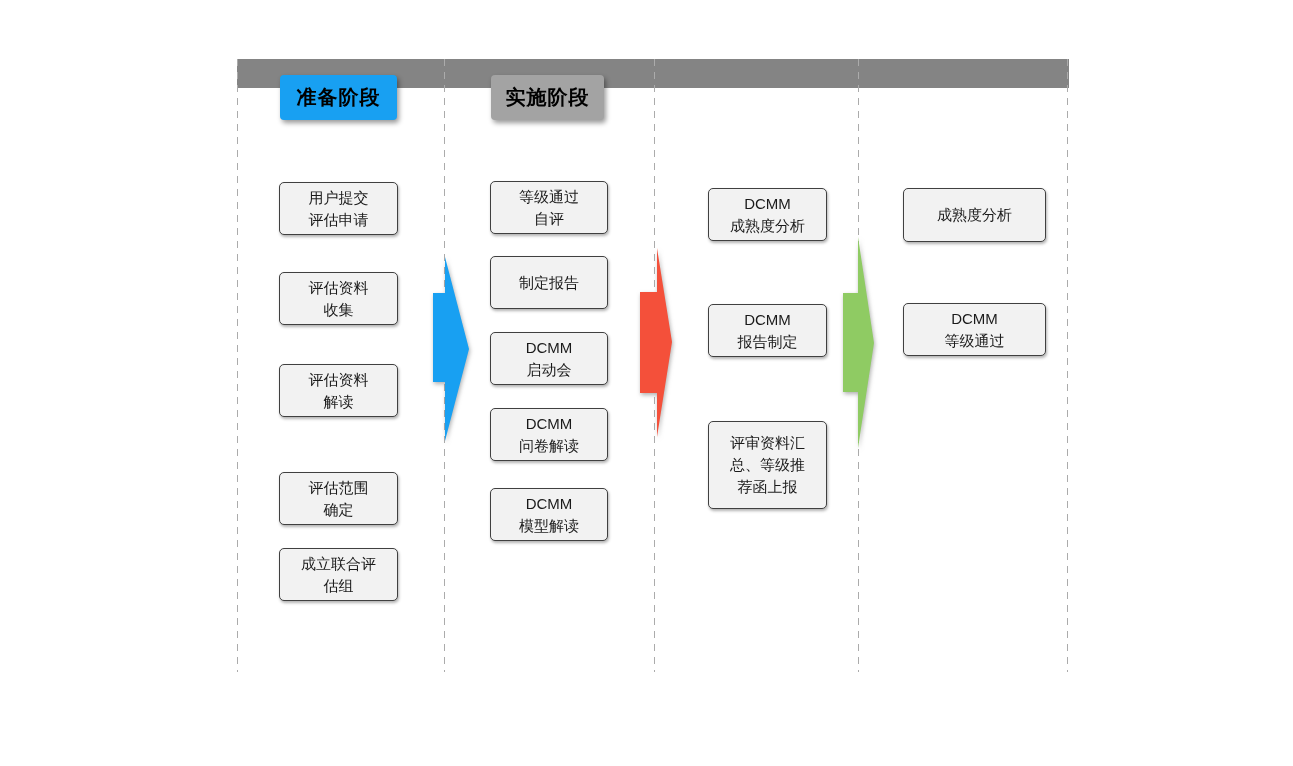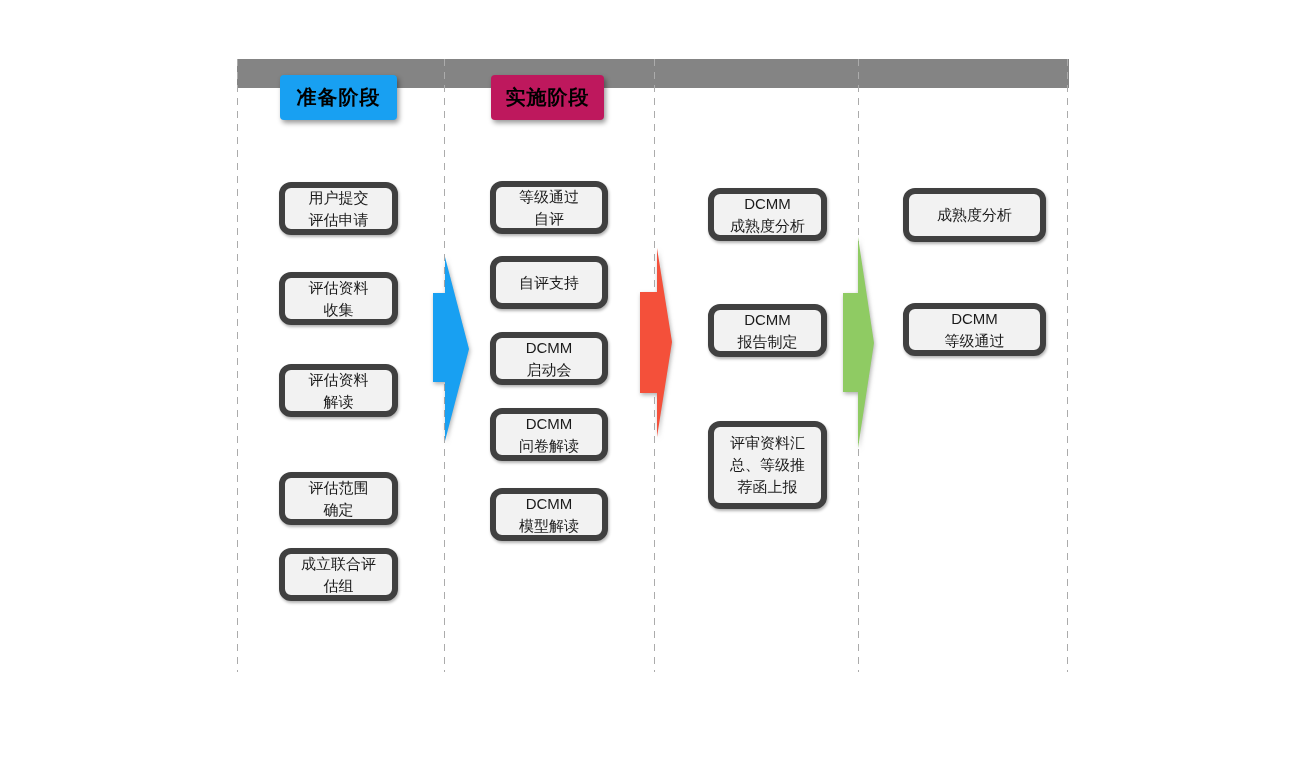--- a/index.html
+++ b/index.html
@@ -43,22 +43,22 @@
     font-size: 20px;
     font-weight: bold;
     color: #000000;
     letter-spacing: 1px;
     box-shadow: 2px 3px 5px rgba(0,0,0,0.40);
   }
   
   .box {
     position: absolute;
     background: #f2f2f2;
-    border: 6px solid #404040;
-    border-radius: 12px;
+    border: 1px solid #404040;
+    border-radius: 5px;
     box-shadow: 1px 2px 3px rgba(0,0,0,0.30);
     display: flex;
     align-items: center;
     justify-content: center;
     text-align: center;
     font-size: 15px;
     line-height: 1.45;
     color: #1a1a1a;
     white-space: pre-line;
     box-sizing: border-box;
@@ -87,36 +87,36 @@
   <div class="sep" style="left:858px"></div>
   <div class="sep" style="left:1067px"></div>
 
   <svg class="arrows" width="1293" height="766" viewBox="0 0 1293 766">
     <polygon points="433,293 445,293 445,257 469,349 445,441 445,382 433,382" fill="#18A0F2"></polygon>
     <polygon points="640,292 657,292 657,248 672,342 657,437 657,393 640,393" fill="#F4503A"></polygon>
     <polygon points="843,293 858,293 858,237 874,343 858,448 858,392 843,392" fill="#8FCB63"></polygon>
   </svg>
 
   <div class="hdr" style="left: 280px; width: 117px; background: rgb(24, 160, 242);">准备阶段</div>
-  <div class="hdr" style="left: 491px; width: 113px; background: #be185d;">实施阶段</div>
+  <div class="hdr" style="left: 491px; width: 113px; background: #a3a3a3;">实施阶段</div>
 
   <div class="box" style="left:279px;top:182px;width:119px;height:53px">用户提交
 评估申请</div>
   <div class="box" style="left:279px;top:272px;width:119px;height:53px">评估资料
 收集</div>
   <div class="box" style="left:279px;top:364px;width:119px;height:53px">评估资料
 解读</div>
   <div class="box" style="left:279px;top:472px;width:119px;height:53px">评估范围
 确定</div>
   <div class="box" style="left:279px;top:548px;width:119px;height:53px">成立联合评
 估组</div>
 
   <div class="box" style="left:490px;top:181px;width:118px;height:53px">等级通过
 自评</div>
-  <div class="box" style="left:490px;top:256px;width:118px;height:53px">自评支持</div>
+  <div class="box" style="left:490px;top:256px;width:118px;height:53px">制定报告</div>
   <div class="box" style="left:490px;top:332px;width:118px;height:53px">DCMM
 启动会</div>
   <div class="box" style="left:490px;top:408px;width:118px;height:53px">DCMM
 问卷解读</div>
   <div class="box" style="left:490px;top:488px;width:118px;height:53px">DCMM
 模型解读</div>
 
   <div class="box" style="left:708px;top:188px;width:119px;height:53px">DCMM
 成熟度分析</div>
   <div class="box" style="left:708px;top:304px;width:119px;height:53px">DCMM

